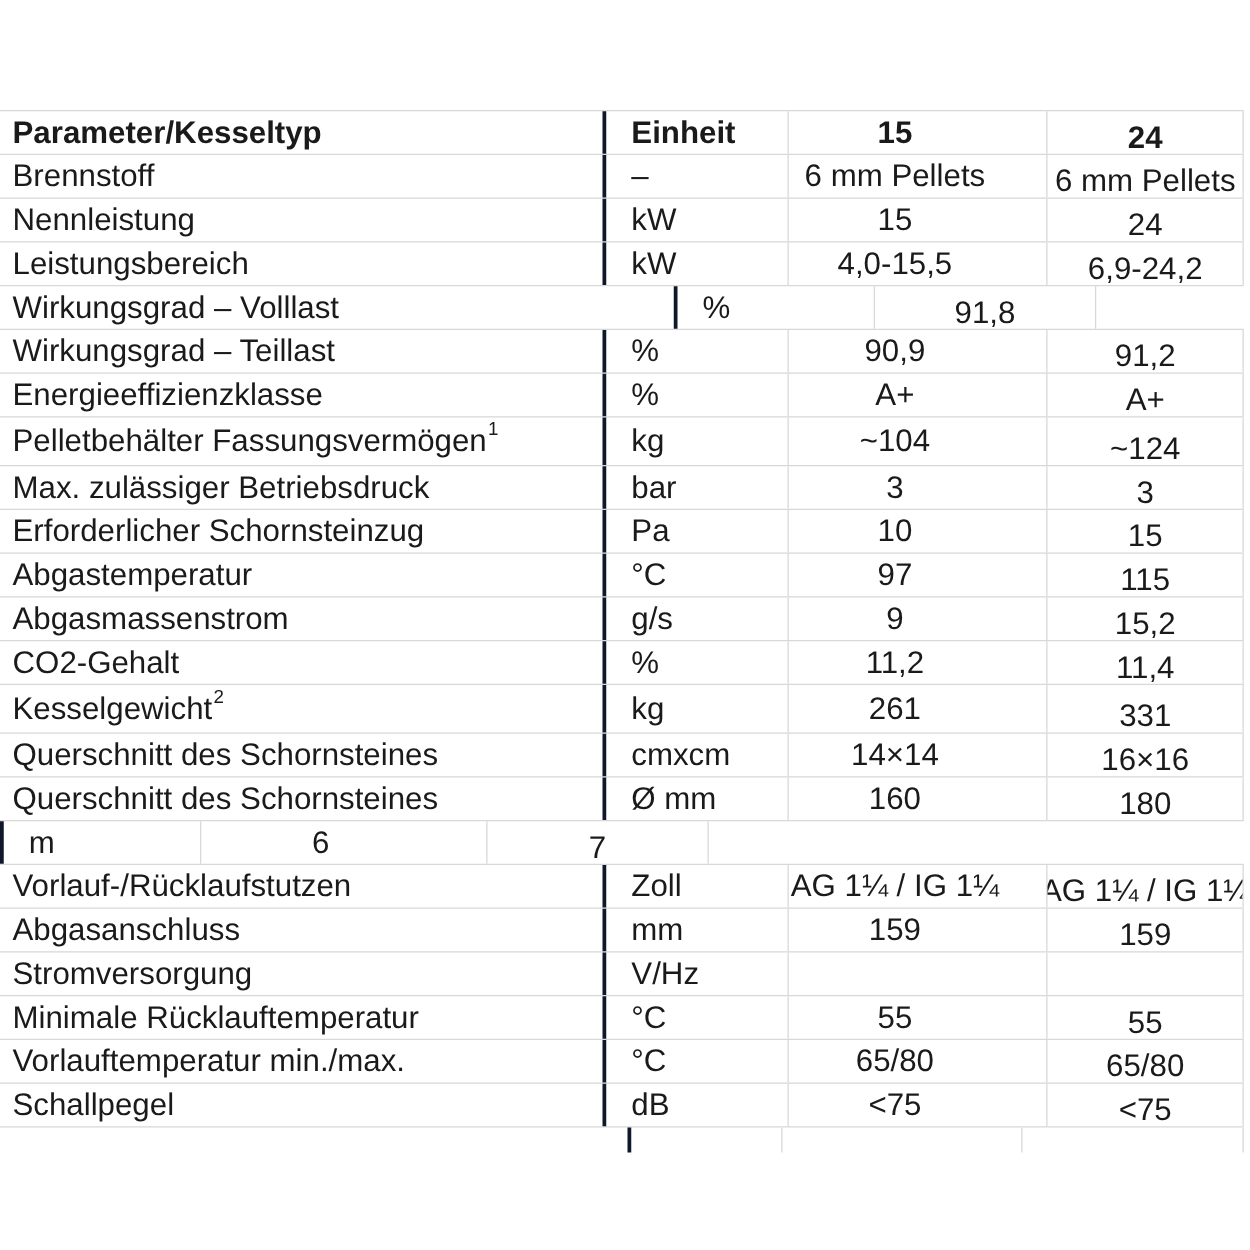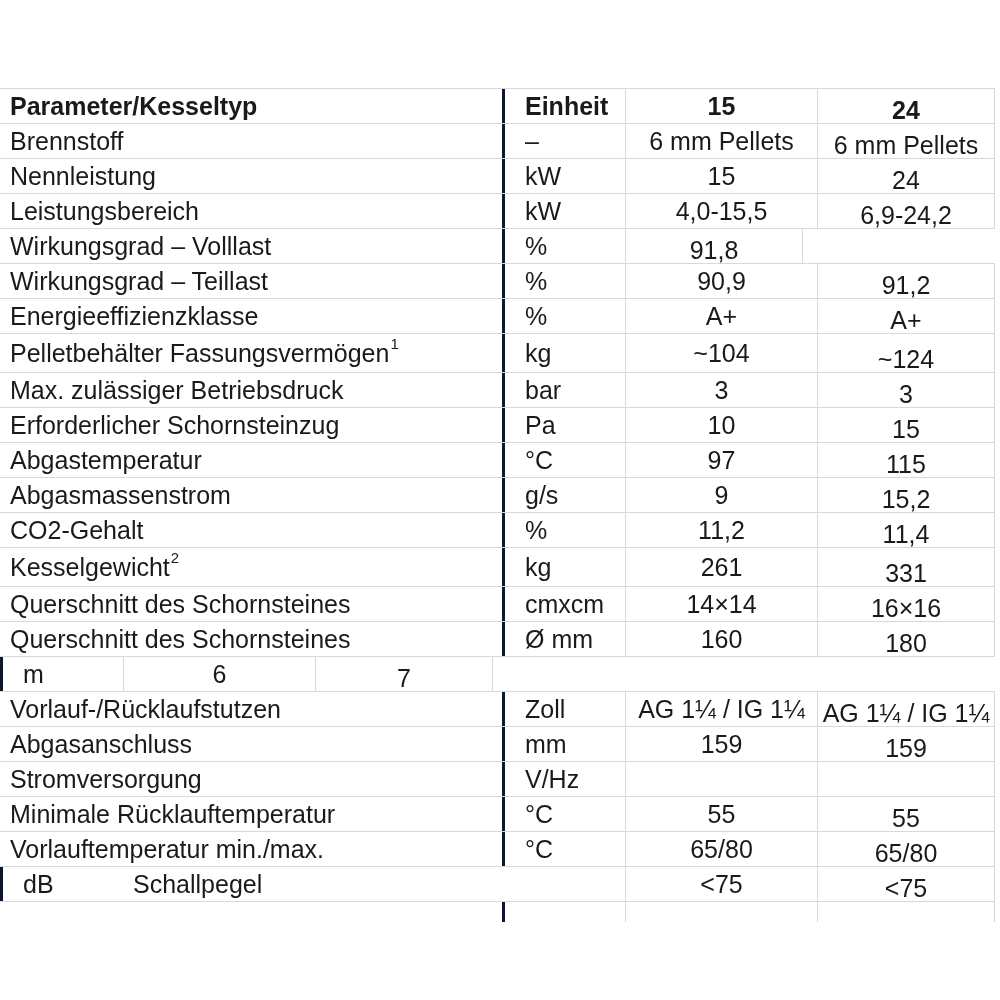--- a/index.html
+++ b/index.html
@@ -20,20 +20,21 @@
     border-top: 1px solid #d8d8d8;
   }
   .row {
     display: flex;
     height: 35px;
     box-sizing: border-box;
     border-bottom: 1px solid #d8d8d8;
     align-items: center;
     font-size: 25px;
     line-height: 1;
+    gap: 37px;
   }
   .row.tall { height: 39px; }
   .header-row { font-weight: bold; }
   .cell {
     box-sizing: border-box;
     height: 100%;
     display: flex;
     align-items: center;
     overflow: hidden;
     white-space: nowrap;
@@ -383,25 +384,25 @@
     </div>
     <div class="cell cell-v15">
       <span>65/80</span>
     </div>
     <div class="cell cell-v24">
       <span>65/80</span>
     </div>
   </div>
 
   <div class="row">
+    <div class="cell cell-param">
+      <span>Schallpegel</span>
+    </div>
     <div class="cell cell-unit">
       <span>dB</span>
-    </div>
-    <div class="cell cell-param">
-      <span>Schallpegel</span>
     </div>
     <div class="cell cell-v15">
       <span>&lt;75</span>
     </div>
     <div class="cell cell-v24">
       <span>&lt;75</span>
     </div>
   </div>
 </div>
 

